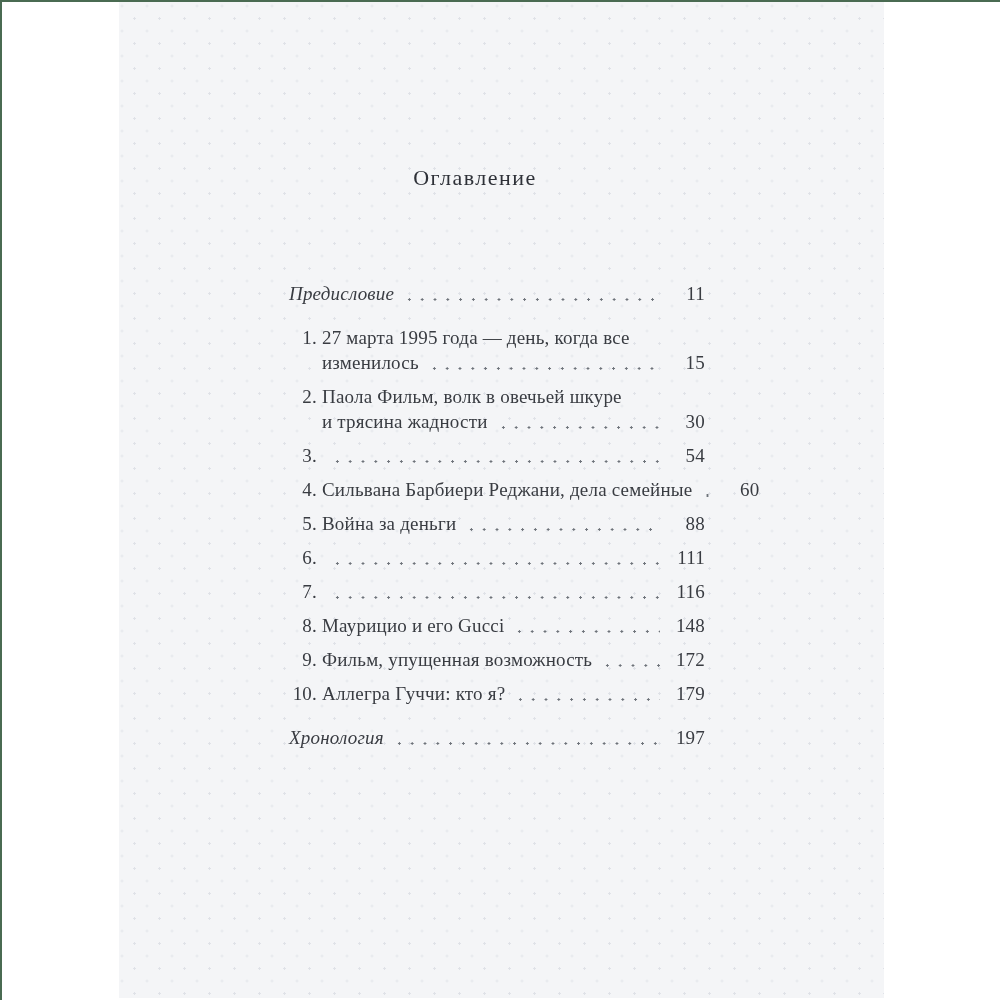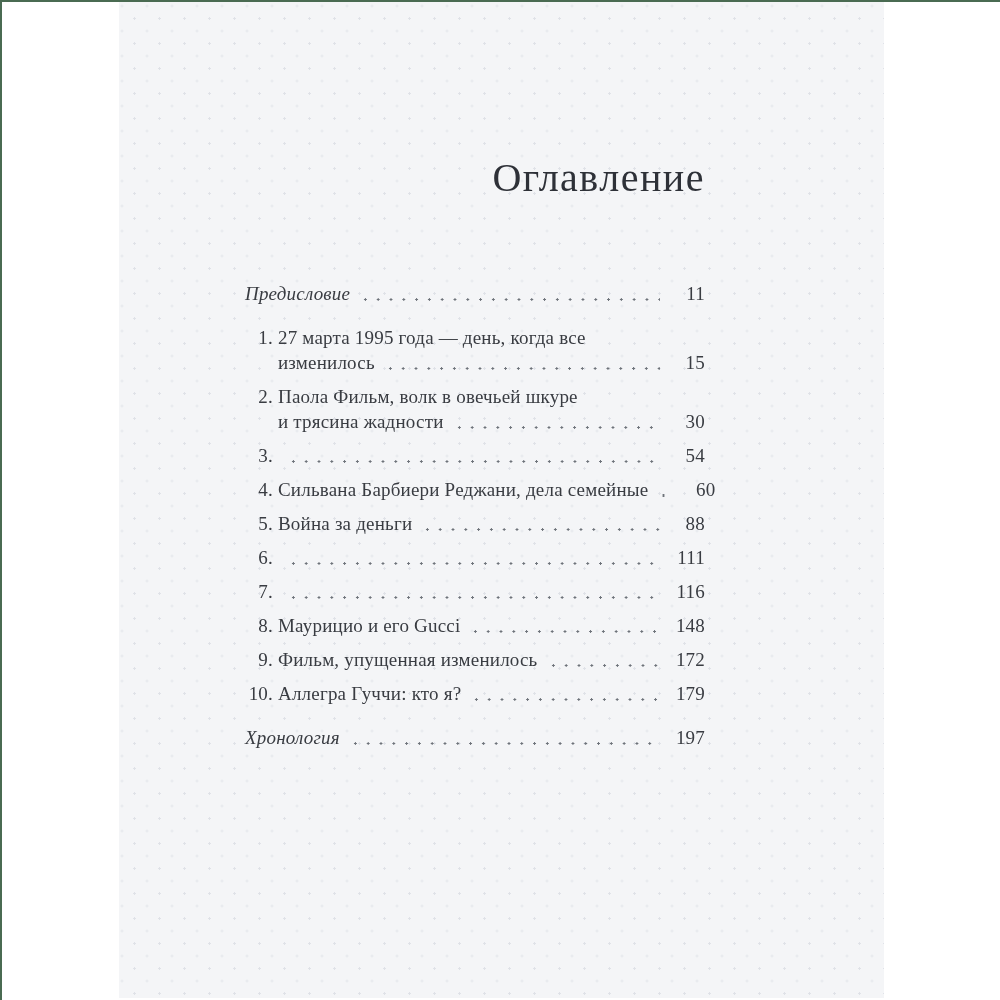--- a/index.html
+++ b/index.html
@@ -30,40 +30,41 @@
       radial-gradient(circle, rgba(170,176,192,0.28) 1px, rgba(0,0,0,0) 1.3px),
       radial-gradient(circle, rgba(170,176,192,0.20) 1px, rgba(0,0,0,0) 1.3px);
     background-size: 25px 25px, 25px 25px;
     background-position: 3px 4px, 15.5px 16.5px;
   }
   .page-title {
     position: absolute;
     top: 158px;
     left: 126px;
     width: 460px;
-    text-align: right;
-    font-size: 40px;
+    text-align: center;
+    font-size: 22px;
     font-weight: 400;
     letter-spacing: 1.5px;
     color: #2e3138;
     line-height: 35px;
   }
   .toc {
     position: absolute;
     top: 279px;
     left: 126px;
     width: 460px;
     font-size: 19px;
     color: #393c42;
     letter-spacing: 0.2px;
   }
   .row {
     display: flex;
     line-height: 25px;
     margin-bottom: 9px;
+    margin-left: 44px;
   }
   .row.gap-before { margin-top: 19px; }
   .num {
     flex: none;
     width: 28px;
     margin-right: 5px;
     text-align: right;
   }
   .body { flex: 1; min-width: 0; }
   .last-line { display: flex; align-items: baseline; }
@@ -194,21 +195,21 @@
         <span class="leader"></span>
         <span class="page-num">148</span>
       </div>
     </div>
   </div>
 
   <div class="row">
     <span class="num">9.</span>
     <div class="body">
       <div class="last-line">
-        <span class="last-text">Фильм, упущенная изменилось</span>
+        <span class="last-text">Фильм, упущенная возможность</span>
         <span class="leader"></span>
         <span class="page-num">172</span>
       </div>
     </div>
   </div>
 
   <div class="row">
     <span class="num">10.</span>
     <div class="body">
       <div class="last-line">

